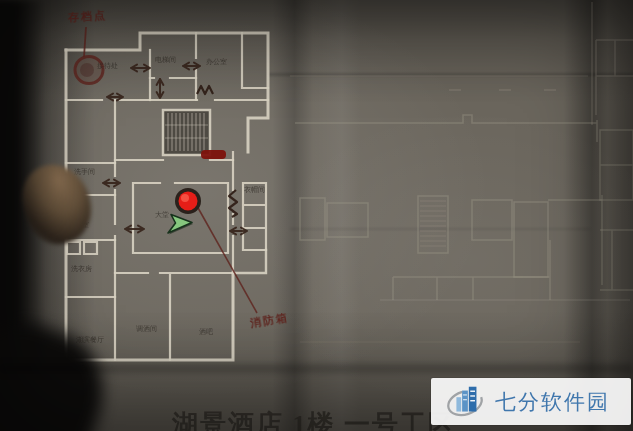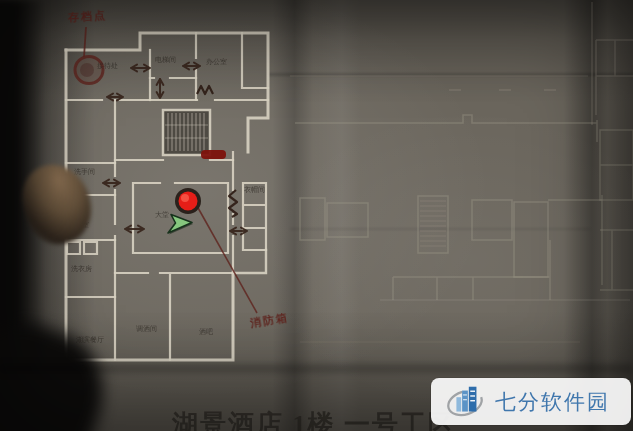--- a/index.html
+++ b/index.html
@@ -50,21 +50,21 @@
     letter-spacing:2px;white-space:nowrap;filter:blur(.4px);
     font-family:"Liberation Serif",serif;}
   .red-note.n0{transform:rotate(-4deg);}
   .red-note.n1{transform:rotate(-9deg);}
   .map-title{position:absolute;left:172px;top:407px;white-space:nowrap;
     font-family:"Liberation Serif",serif;font-size:26px;font-weight:700;
     color:#2c2924;letter-spacing:2px;opacity:.82;filter:blur(.6px);}
 
   
   .watermark{position:absolute;left:431px;top:378px;width:200px;height:47px;
-    background:rgba(251,251,251,.93);border-radius:8px;display:flex;align-items:center;
+    background:rgba(251,251,251,.93);border-radius:2px;display:flex;align-items:center;
     gap:9px;padding-left:13px;box-sizing:border-box;
     box-shadow:0 0 0 1px rgba(0,0,0,.08);}
   .wm-text{font-size:21px;color:var(--wm-blue);letter-spacing:2px;font-weight:500;}
 </style>
 </head>
 <body>
 
 <div class="stage">
 
   <div class="paper"></div>

